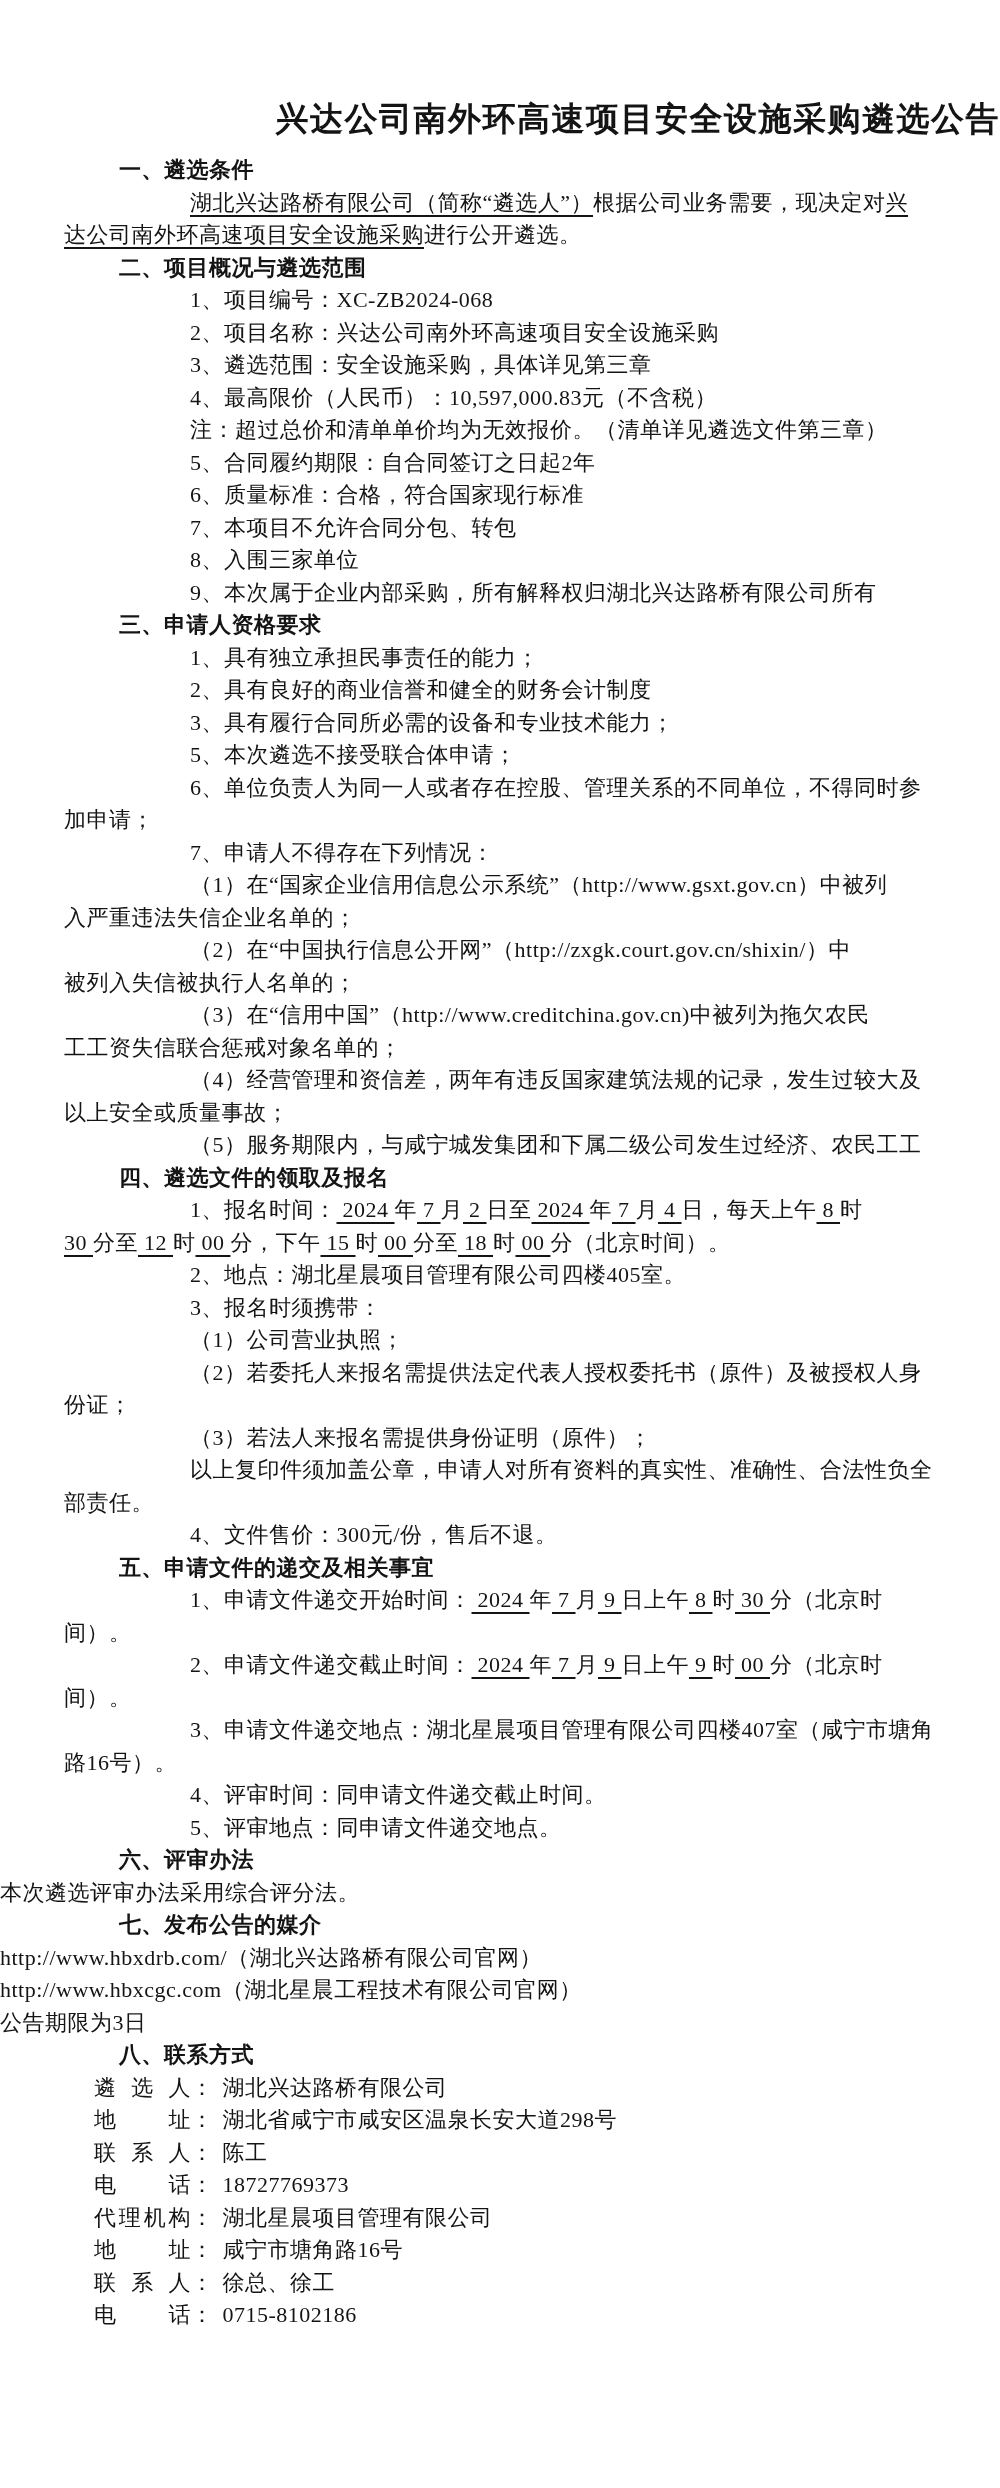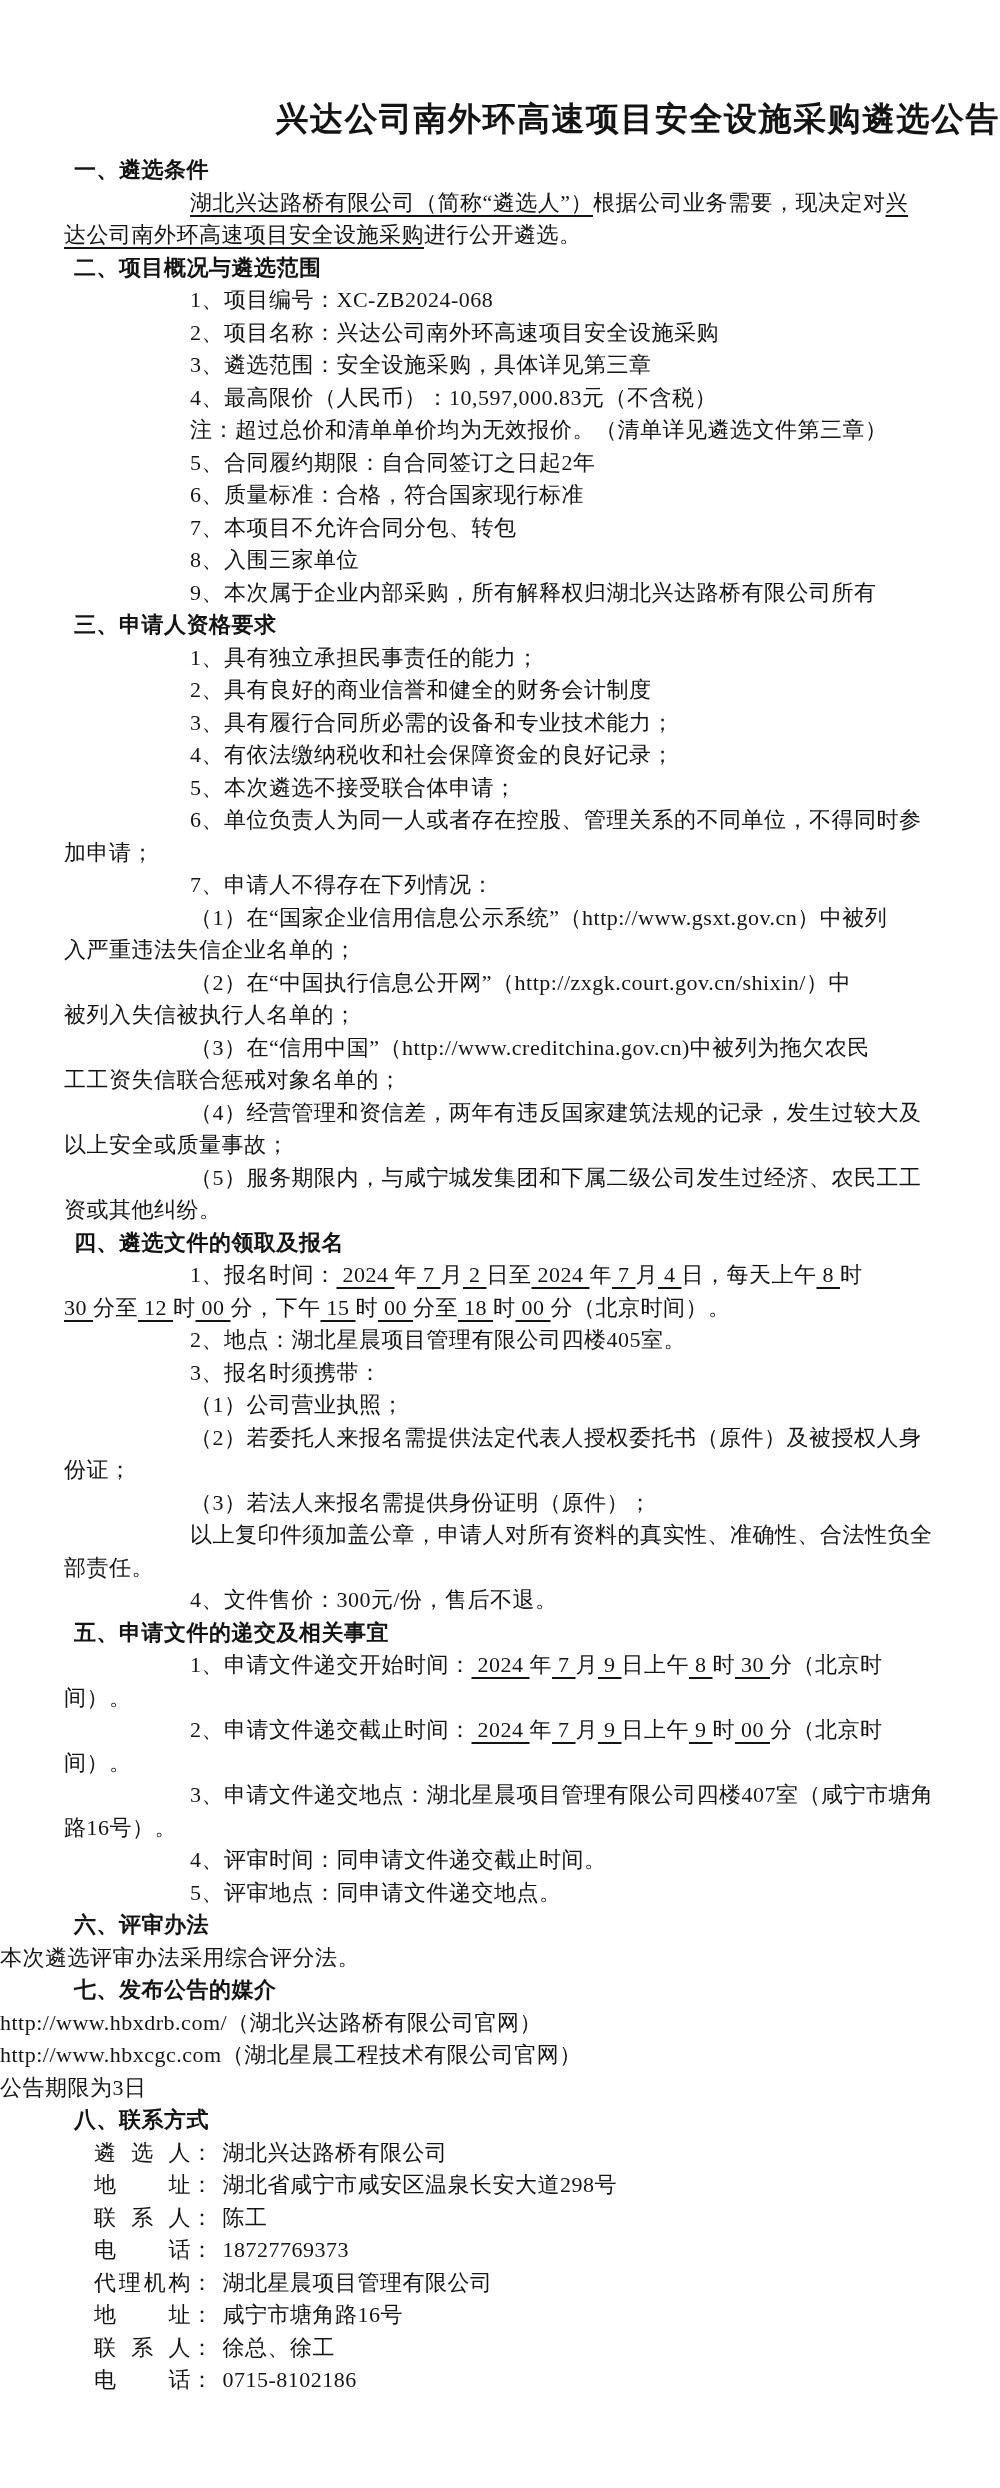--- a/index.html
+++ b/index.html
@@ -2,21 +2,21 @@
 <html><head>
 <meta charset="utf-8">
 <style>
   html,body{margin:0;padding:0;background:#ffffff;}
   body{width:1000px;height:2488px;font-family:"Liberation Serif","DejaVu Serif",serif;color:#141414;}
   .doc{position:relative;width:1000px;height:2488px;background:#ffffff;overflow:hidden;}
   .title{position:absolute;top:97px;left:0;width:1000px;margin:0;text-align:right;
          font-size:33px;font-weight:bold;letter-spacing:1.5px;white-space:pre;}
   .body-block{position:absolute;top:154px;left:0;width:1000px;}
   .line{height:32.5px;line-height:32.5px;font-size:22px;white-space:pre;letter-spacing:0.5px;}
-  .h{padding-left:74px;font-weight:bold;}   
+  .h{padding-left:119px;font-weight:bold;}   
   .i{padding-left:190px;}                    
   .c{padding-left:64px;}                     
   .sp{}                   
   .ct{padding-left:94px;}                   
   .u{text-decoration:underline;text-underline-offset:5px;text-decoration-thickness:1.5px;}
   .clabel{display:inline-block;width:97px;text-align:justify;text-align-last:justify;vertical-align:top;}
   .ccolon{display:inline-block;margin-right:9px;}
 </style>
 </head>
 <body>
@@ -39,35 +39,33 @@
     <div class="line i">5、合同履约期限：自合同签订之日起2年</div>
     <div class="line i">6、质量标准：合格，符合国家现行标准</div>
     <div class="line i">7、本项目不允许合同分包、转包</div>
     <div class="line i">8、入围三家单位</div>
     <div class="line i">9、本次属于企业内部采购，所有解释权归湖北兴达路桥有限公司所有</div>
 
     <div class="line h">三、申请人资格要求</div>
     <div class="line i">1、具有独立承担民事责任的能力；</div>
     <div class="line i">2、具有良好的商业信誉和健全的财务会计制度</div>
     <div class="line i">3、具有履行合同所必需的设备和专业技术能力；</div>
-    <div class="line i">4、有依法缴纳税收和社会保障资金的良好记录；</div>
     <div class="line i">5、本次遴选不接受联合体申请；</div>
     <div class="line i">6、单位负责人为同一人或者存在控股、管理关系的不同单位，不得同时参</div>
     <div class="line c">加申请；</div>
     <div class="line i">7、申请人不得存在下列情况：</div>
     <div class="line i">（1）在“国家企业信用信息公示系统”（http://www.gsxt.gov.cn）中被列</div>
     <div class="line c">入严重违法失信企业名单的；</div>
     <div class="line i">（2）在“中国执行信息公开网”（http://zxgk.court.gov.cn/shixin/）中</div>
     <div class="line c">被列入失信被执行人名单的；</div>
     <div class="line i">（3）在“信用中国”（http://www.creditchina.gov.cn)中被列为拖欠农民</div>
     <div class="line c">工工资失信联合惩戒对象名单的；</div>
     <div class="line i">（4）经营管理和资信差，两年有违反国家建筑法规的记录，发生过较大及</div>
     <div class="line c">以上安全或质量事故；</div>
     <div class="line i">（5）服务期限内，与咸宁城发集团和下属二级公司发生过经济、农民工工</div>
-    <div class="line c">资或其他纠纷。</div>
 
     <div class="line h">四、遴选文件的领取及报名</div>
     <div class="line i"><span>1、报名时间：</span><span class="u"> 2024 </span><span>年</span><span class="u"> 7 </span><span>月</span><span class="u"> 2 </span><span>日至</span><span class="u"> 2024 </span><span>年</span><span class="u"> 7 </span><span>月</span><span class="u"> 4 </span><span>日，每天上午</span><span class="u"> 8 </span><span>时</span></div>
     <div class="line c"><span></span><span class="u">30 </span><span>分至</span><span class="u"> 12 </span><span>时</span><span class="u"> 00 </span><span>分，下午</span><span class="u"> 15 </span><span>时</span><span class="u"> 00 </span><span>分至</span><span class="u"> 18 </span><span>时</span><span class="u"> 00 </span><span>分（北京时间）。</span></div>
     <div class="line i">2、地点：湖北星晨项目管理有限公司四楼405室。</div>
     <div class="line i">3、报名时须携带：</div>
     <div class="line i">（1）公司营业执照；</div>
     <div class="line i">（2）若委托人来报名需提供法定代表人授权委托书（原件）及被授权人身</div>
     <div class="line c">份证；</div>
     <div class="line i">（3）若法人来报名需提供身份证明（原件）；</div>

